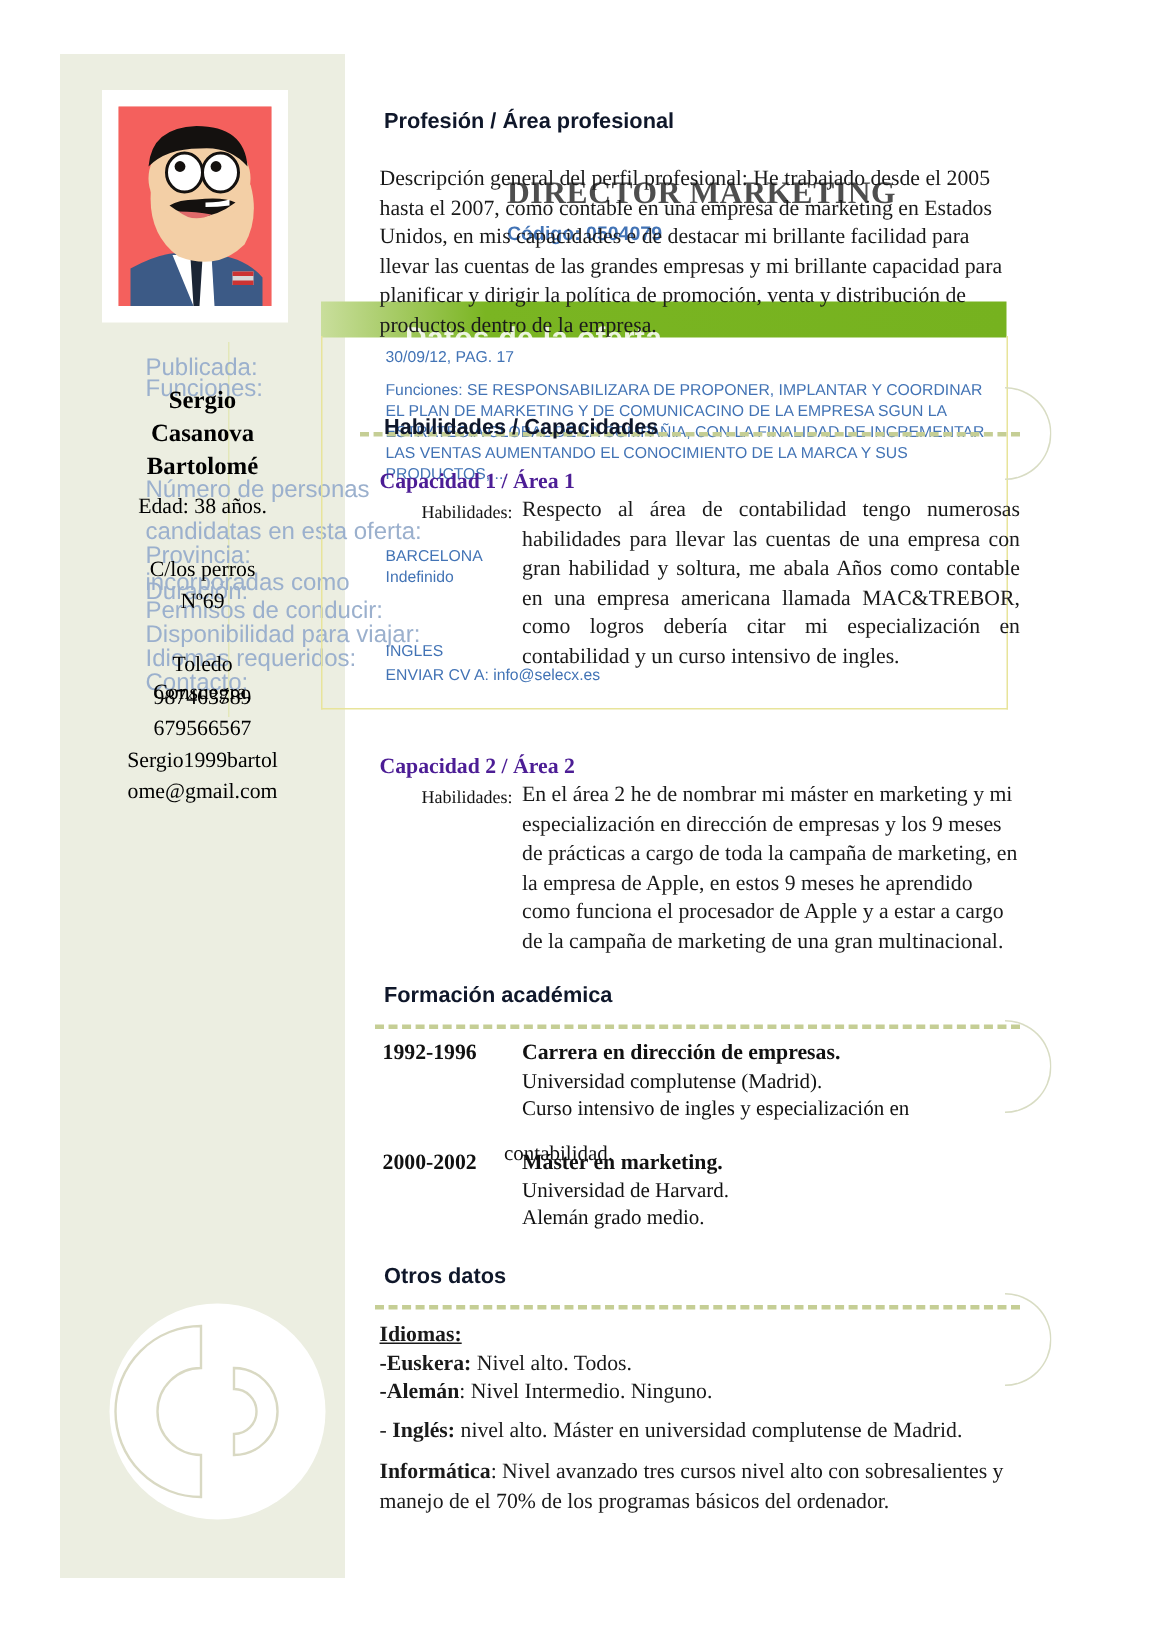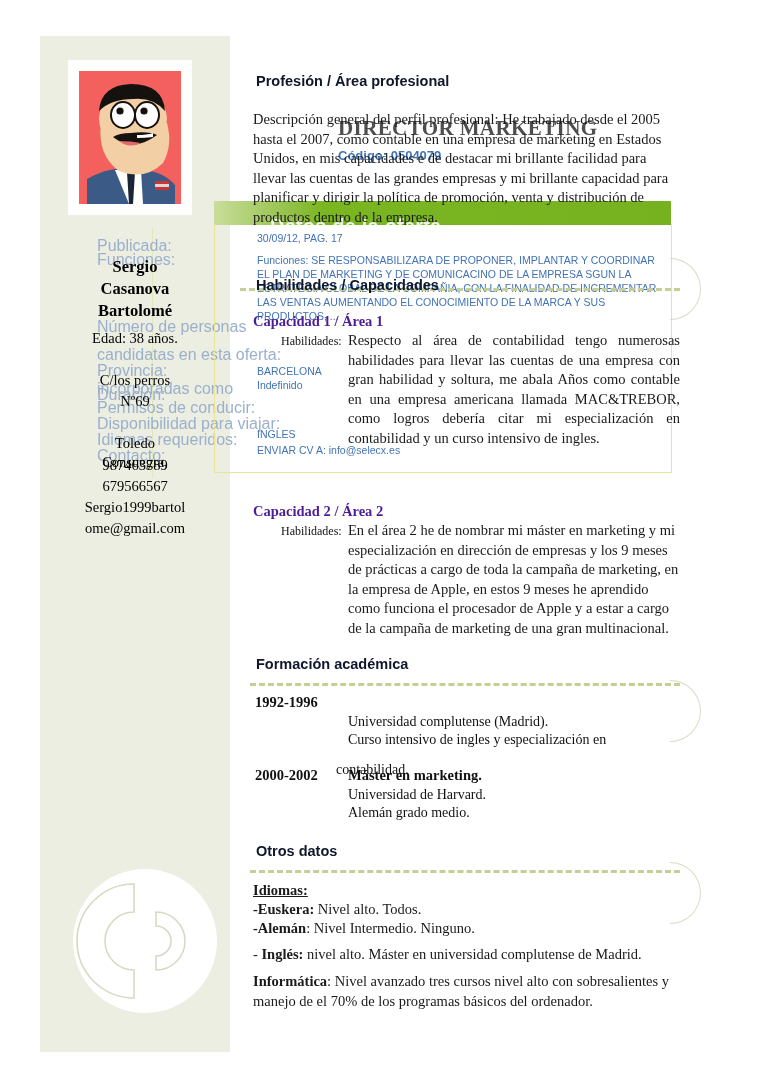--- a/index.html
+++ b/index.html
@@ -300,20 +300,21 @@
   <div class="cap-label" style="left:268px; top:334px;">Habilidades:</div>
   <div class="body-text just" style="left:348px; top:331px; width:332px;">Respecto al área de contabilidad tengo numerosas habilidades para llevar las cuentas de una empresa con gran habilidad y soltura, me abala Años como contable en una empresa americana llamada MAC&amp;TREBOR, como logros debería citar mi especialización en contabilidad y un curso intensivo de ingles.</div>
 
   <div class="cap-title" style="left:253px; top:503px;">Capacidad 2 / Área 2</div>
   <div class="cap-label" style="left:268px; top:524px;">Habilidades:</div>
   <div class="body-text" style="left:348px; top:521px; width:334px;">En el área 2 he de nombrar mi máster en marketing y mi especialización en dirección de empresas y los 9 meses de prácticas a cargo de toda la campaña de marketing, en la empresa de Apple,  en estos 9 meses he aprendido como funciona el procesador de Apple y a estar a cargo de la campaña de marketing de una gran multinacional.</div>
 
   <div class="sec-head" style="left:256px; top:656px;">Formación académica</div>
 
   <div class="edu-years" style="left:255px; top:694px;">1992-1996</div>
+  <div class="edu-title" style="left:348px; top:694px;">Carrera en dirección de empresas.</div>
   <div class="edu-detail" style="left:348px; top:713px;">Universidad complutense (Madrid).</div>
   <div class="edu-detail" style="left:348px; top:731px;">Curso intensivo de ingles y especialización en</div>
   <div class="edu-detail" style="left:336px; top:749px;margin-top:12px;">contabilidad.</div>
 
   <div class="edu-years" style="left:255px; top:767px;text-align:center;">2000-2002</div>
   <div class="edu-title" style="left:348px; top:767px;">Máster en marketing.</div>
   <div class="edu-detail" style="left:348px; top:786px;">Universidad  de Harvard.</div>
   <div class="edu-detail" style="left:348px; top:804px;">Alemán grado medio.</div>
 
   <div class="sec-head" style="left:256px; top:843px;">Otros datos</div>

